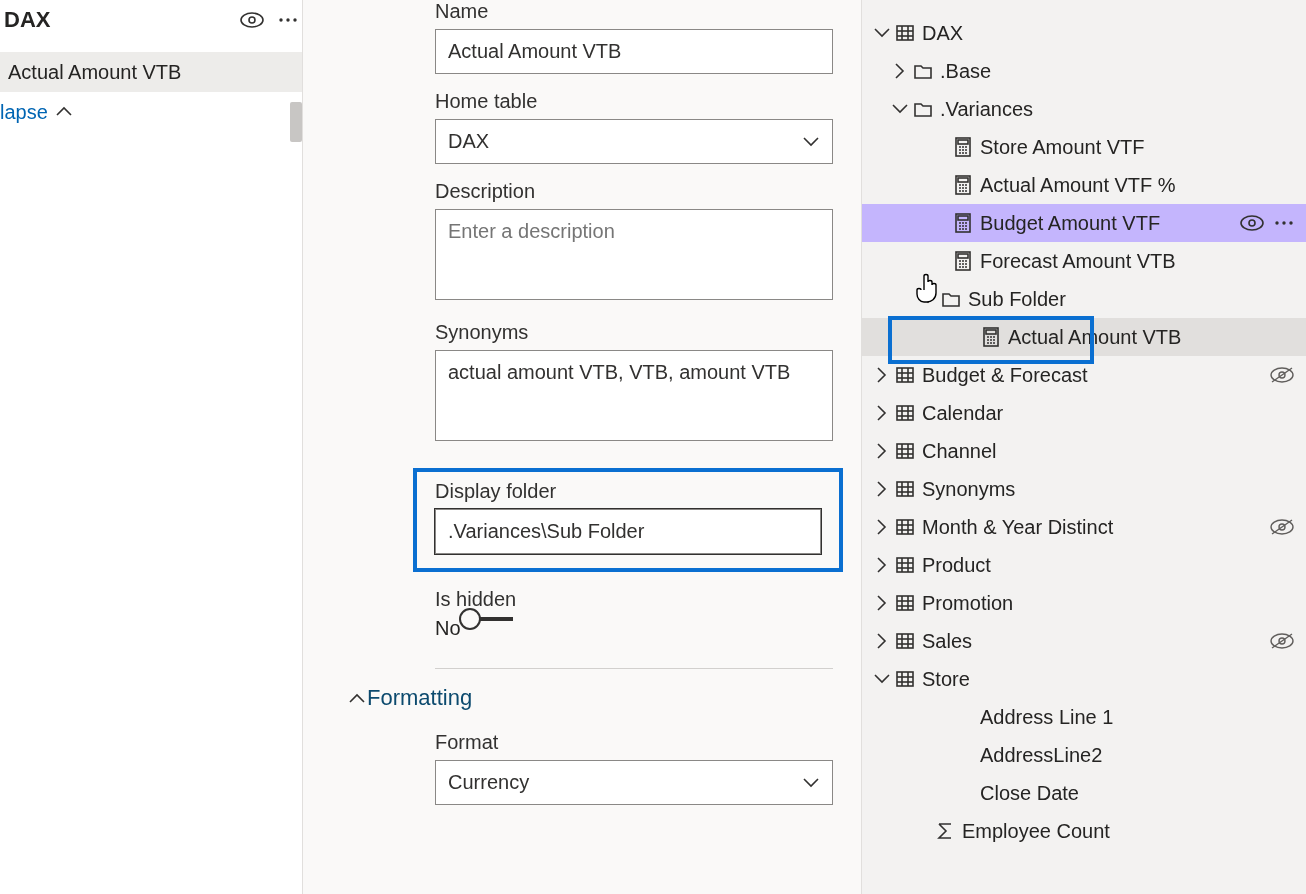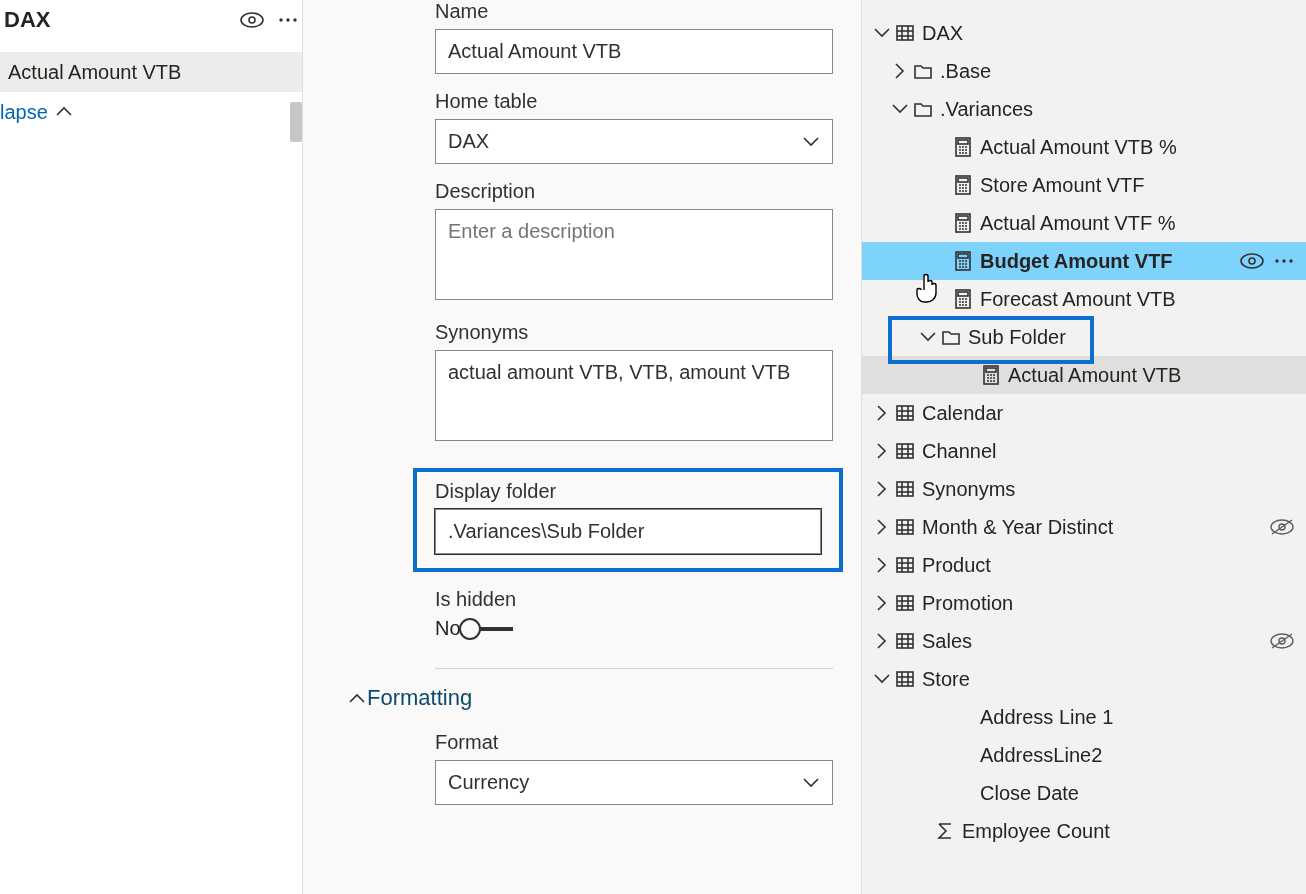--- a/index.html
+++ b/index.html
@@ -20,33 +20,33 @@
   .form-area { padding:0 28px 0 132px; }
   .field-label { font-size:20px; color:#323130; margin-top:16px; margin-bottom:6px; }
   .text-input, .select-input, textarea.text-input {
     width:100%; font-size:20px; padding:10px 12px; border:1px solid #8a8886; background:#fff; color:#323130; font-family:inherit;
   }
   textarea.text-input { resize:none; }
   .select-wrap { position:relative; }
   .select-wrap .chev { position:absolute; right:12px; top:50%; transform:translateY(-50%); }
   .focused { outline:1px solid #323130; }
   .highlight-box { border:4px solid #0a6fd1; padding:8px 18px 14px 18px; margin-left:-22px; margin-right:-10px; }
-  .toggle-row { display:flex; align-items:center; margin-top:4px; font-size:20px; }
+  .toggle-row { display:flex; align-items:flex-start; margin-top:4px; font-size:20px; }
   .toggle { width:52px; height:4px; background:#323130; position:relative; }
   .toggle .knob { position:absolute; left:-2px; top:-9px; width:22px; height:22px; border:2px solid #323130; border-radius:50%; background:#faf9f8; }
   .section-divider { border-top:1px solid #d2d0ce; margin-top:28px; }
   .section-header { display:flex; align-items:center; padding:16px 0 4px 0; font-size:22px; color:#0c4a6e; cursor:pointer; }
   .section-header .chev { transform:rotate(180deg); }
   .first-label { margin-top:0; }
 
   
   .fields { position:absolute; left:862px; top:0; width:444px; height:894px; background:#f3f2f1; }
   .tree { padding:14px 0 0 0; font-size:20px; }
   .node { display:flex; align-items:center; height:38px; padding:0 8px 0 10px; position:relative; cursor:pointer; }
-  .node.hover { background:#7dd3fc;font-weight:bold; }
+  .node.hover { background:#c4b5fd; }
   .node.selected { background:#e1dfdd; }
   .node .expand { width:20px; display:flex; justify-content:center; }
   .node .icon-slot { width:26px; display:flex; justify-content:center; }
   .node .label { margin-left:4px; white-space:nowrap; }
   .indent-1 { padding-left:28px; }
   .indent-2 { padding-left:68px; }
   .indent-3 { padding-left:96px; }
   .node .right-icons { position:absolute; right:12px; display:flex; gap:10px; align-items:center; }
   .subfolder-highlight { position:absolute; border:4px solid #0a6fd1; pointer-events:none; }
   .cursor-hand { position:absolute; pointer-events:none; }
@@ -244,29 +244,20 @@
       <span class="label">.Variances</span>
     </div>
 
     <div class="node indent-2">
       <span class="expand"></span>
       <span class="icon-slot">
           <svg width="20" height="20">
             <use href="#i-calc"></use>
           </svg>
         </span>
-      <span class="label">Actual Amount VTB %</span>
-    </div>
-    <div class="node indent-2">
-      <span class="expand"></span>
-      <span class="icon-slot">
-          <svg width="20" height="20">
-            <use href="#i-calc"></use>
-          </svg>
-        </span>
       <span class="label">Store Amount VTF</span>
     </div>
     <div class="node indent-2">
       <span class="expand"></span>
       <span class="icon-slot">
           <svg width="20" height="20">
             <use href="#i-calc"></use>
           </svg>
         </span>
       <span class="label">Actual Amount VTF %</span>
@@ -330,20 +321,40 @@
       <span class="expand">
           <svg width="20" height="20">
             <use href="#i-chev-right"></use>
           </svg>
         </span>
       <span class="icon-slot">
           <svg width="20" height="20">
             <use href="#i-table"></use>
           </svg>
         </span>
+      <span class="label">Budget &amp; Forecast</span>
+      <span class="right-icons">
+          <span>
+            <svg width="24" height="18">
+              <use href="#i-eye-slash"></use>
+            </svg>
+          </span>
+        </span>
+    </div>
+    <div class="node">
+      <span class="expand">
+          <svg width="20" height="20">
+            <use href="#i-chev-right"></use>
+          </svg>
+        </span>
+      <span class="icon-slot">
+          <svg width="20" height="20">
+            <use href="#i-table"></use>
+          </svg>
+        </span>
       <span class="label">Calendar</span>
     </div>
     <div class="node">
       <span class="expand">
           <svg width="20" height="20">
             <use href="#i-chev-right"></use>
           </svg>
         </span>
       <span class="icon-slot">
           <svg width="20" height="20">

